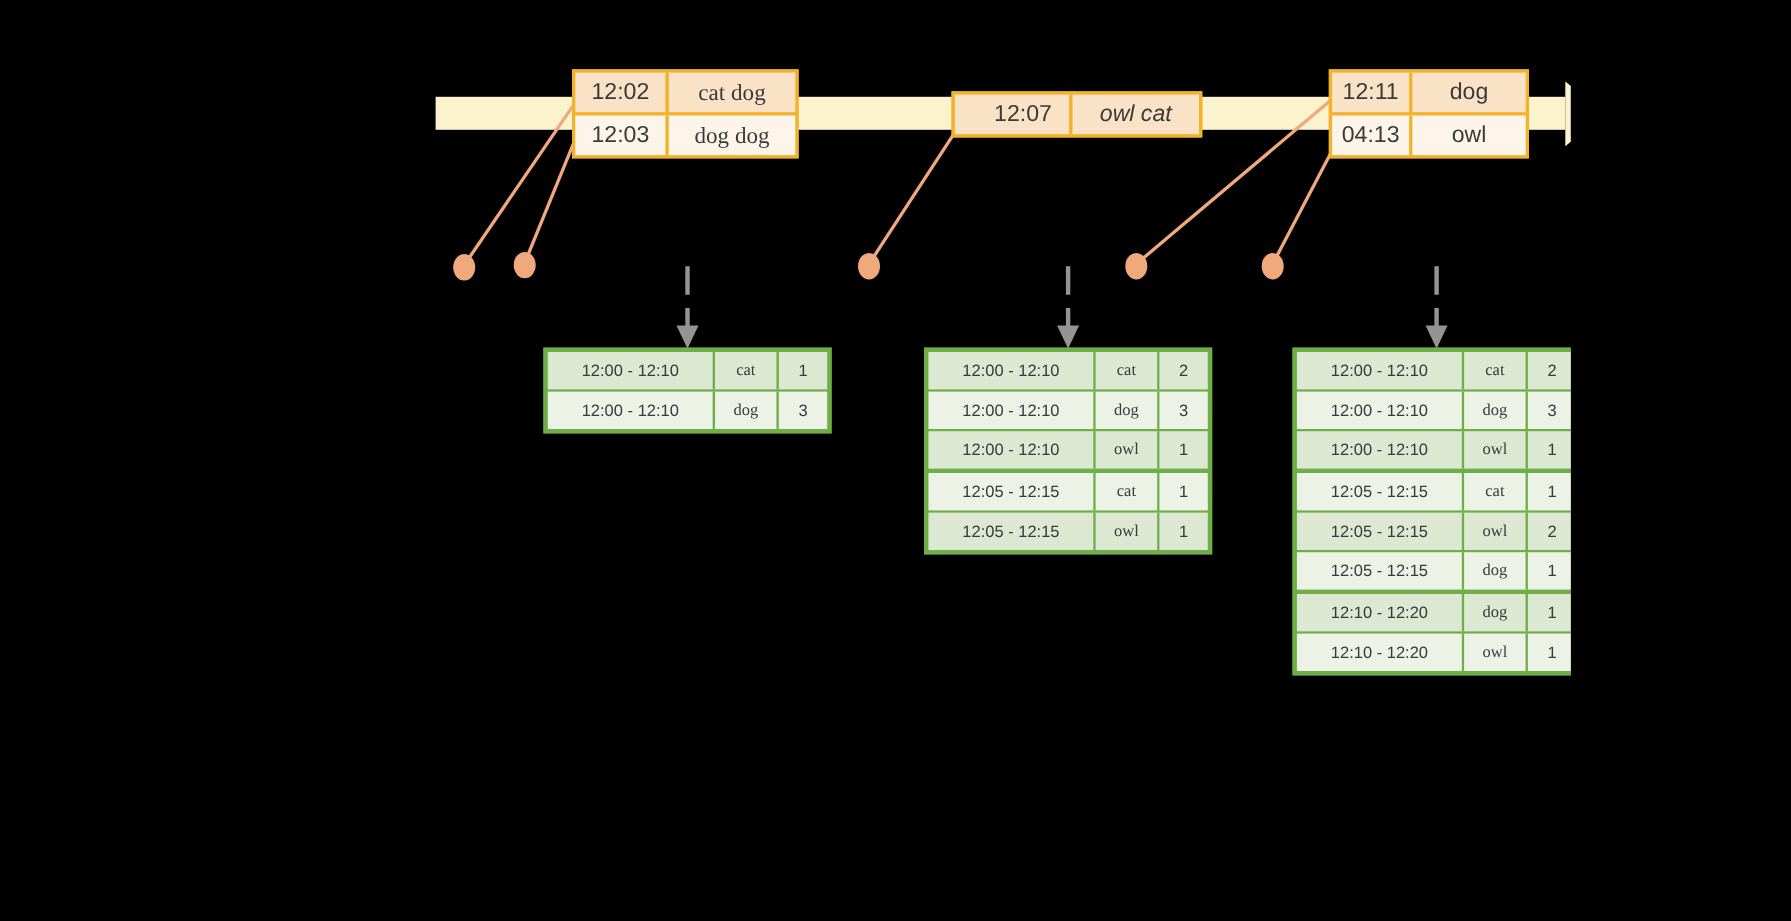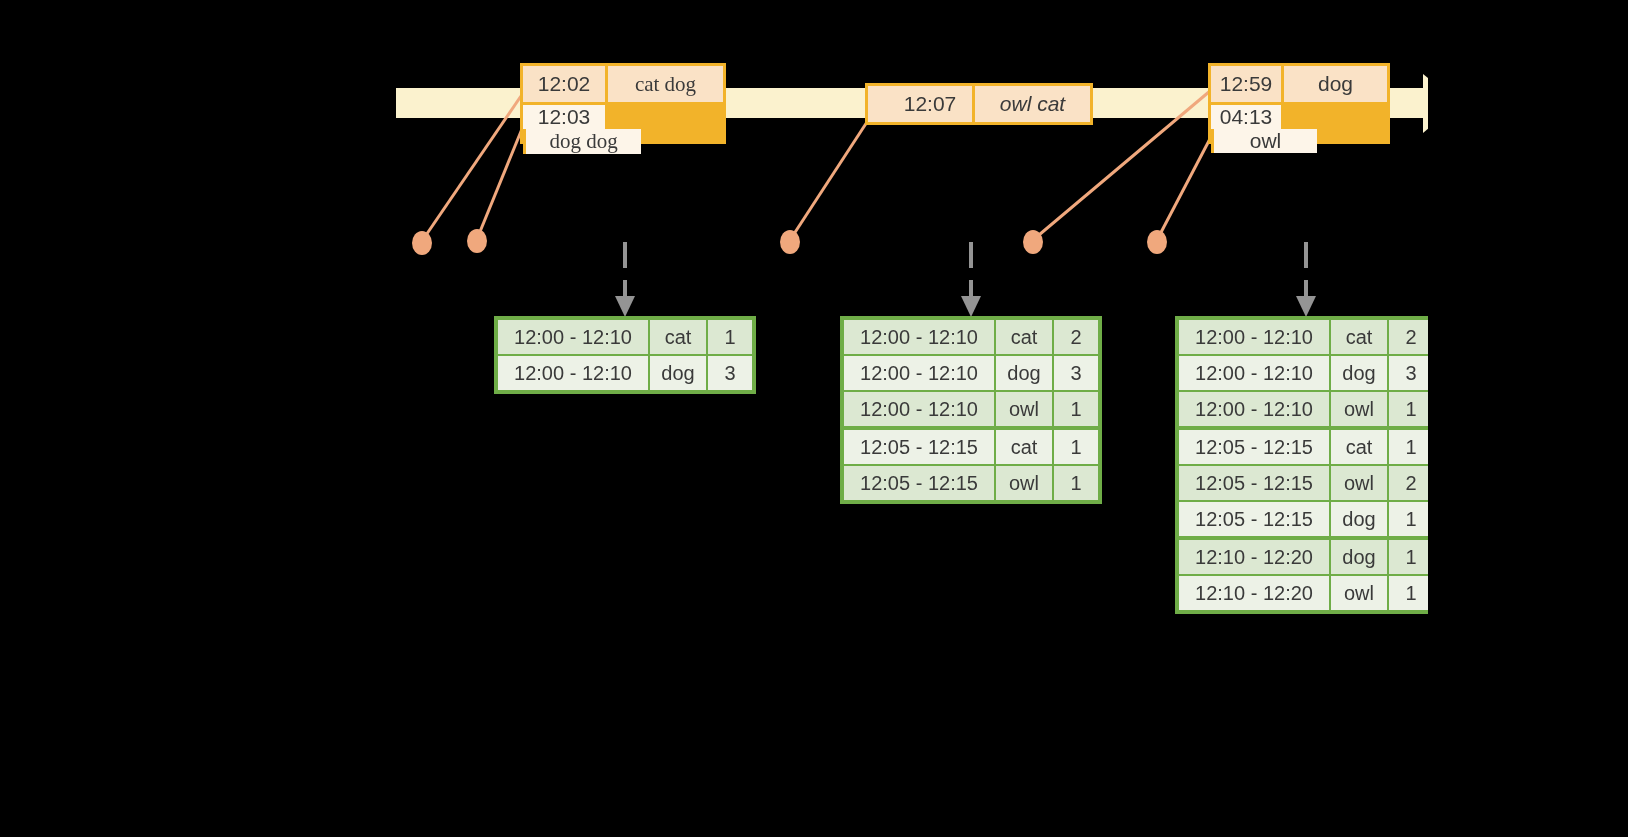--- a/index.html
+++ b/index.html
@@ -12,42 +12,42 @@
   #stage{
     position:relative; width:1428px; height:837px; background:#000;
     font-family:"Liberation Sans", sans-serif; color:var(--ink);
     overflow:hidden;
   }
   #canvas{position:absolute;left:0;top:0;}
 
   
   .etable{position:absolute; border:3px solid var(--amber); background:var(--amber);}
   .etable .erow{display:flex; height:36px;}
-  .etable .erow + .erow{border-top:3px solid var(--amber);flex-direction:column;}
+  .etable .erow + .erow{border-top:3px solid var(--amber);}
   .etable .ecell{display:flex; align-items:center; justify-content:center;
     font-size:21px; background:var(--peach-light);}
   .etable .erow.dark .ecell{background:var(--peach-dark);}
   .etable .ecell.words{border-left:3px solid var(--amber);}
   #etable-1{left:520px; top:63px;}
   #etable-1 .time{width:82px;} #etable-1 .words{width:115px;font-family:Liberation Serif, serif;}
   #etable-2{left:865px; top:83px;}
   #etable-2 .time{width:84px;padding-left:20px;} #etable-2 .words{width:115px;font-style:italic;}
   #etable-3{left:1208px; top:63px;}
   #etable-3 .time{width:70px;} #etable-3 .words{width:103px;}
 
   
   .gtable{position:absolute; border:4px solid var(--green); background:var(--green);}
   .gtable .grow{display:flex; height:34px;}
   .gtable .grow + .grow{border-top:2px solid var(--green);}
   .gtable .grow.gstart{border-top:4px solid var(--green);}
   .gtable .gcell{display:flex; align-items:center; justify-content:center;
-    font-size:20px; background:var(--green-light);}
+    font-size:15px; background:var(--green-light);}
   .gtable .grow.dark .gcell{background:var(--green-dark);}
   .gtable .c-window{width:150px;}
-  .gtable .c-word{width:56px; border-left:2px solid var(--green);}
+  .gtable .c-word{width:56px; border-left:2px solid var(--green);font-family:Liberation Serif, serif;}
   .gtable .c-count{width:44px; border-left:2px solid var(--green);}
   #gtable-1{left:494px; top:316px;}
   #gtable-2{left:840px; top:316px;}
   #gtable-3{left:1175px; top:316px;}
 </style>
 </head>
 <body>
 
 <div id="stage">
 
@@ -95,21 +95,21 @@
 
   <div id="etable-2" class="etable">
     <div class="erow dark">
       <div class="ecell time">12:07</div>
       <div class="ecell words">owl cat</div>
     </div>
   </div>
 
   <div id="etable-3" class="etable">
     <div class="erow dark">
-      <div class="ecell time">12:59</div>
+      <div class="ecell time">12:11</div>
       <div class="ecell words">dog</div>
     </div>
     <div class="erow">
       <div class="ecell time">04:13</div>
       <div class="ecell words">owl</div>
     </div>
   </div>
 
   <div id="gtable-1" class="gtable">
     <div class="grow dark">

